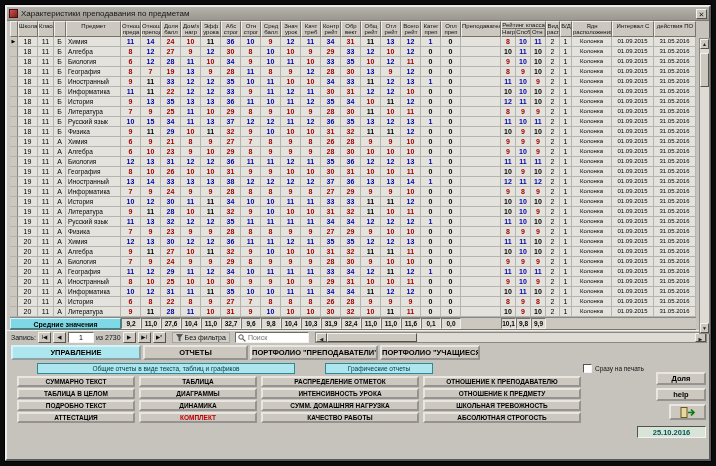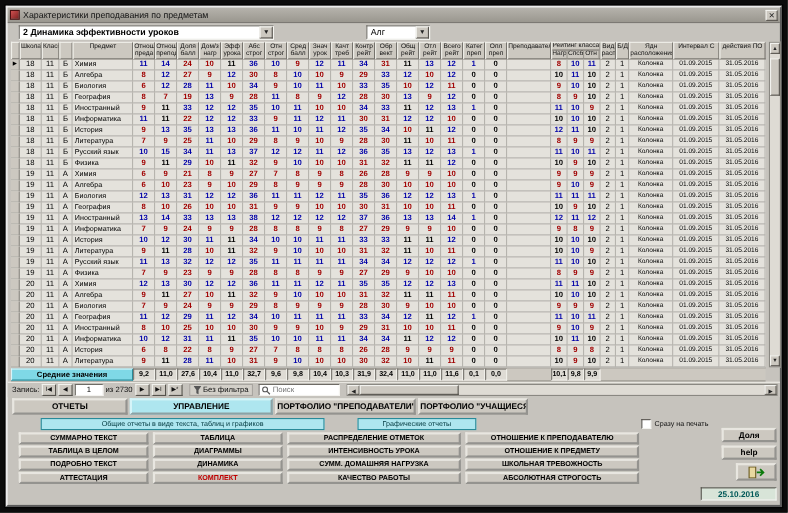--- a/index.html
+++ b/index.html
@@ -99,30 +99,20 @@
 <body>
 
 <div class="window">
 
   <div class="titlebar">
     <span class="appicon"></span>
     <span class="title">Характеристики преподавания по предметам</span>
     <span class="tbtn">✕</span>
   </div>
 
-  <div class="toolbar">
-    <div class="combo main">
-      <span>2 Динамика эффективности уроков</span>
-      <span class="arr">▼</span>
-    </div>
-    <div class="combo small">
-      <span>Алг</span>
-      <span class="arr">▼</span>
-    </div>
-  </div>
 
   <div class="gridwrap">
     <div class="hrow" id="gridhead">
         <div class="hcell" style="width:8px"></div>
         <div class="hcell" style="width:20px">Школа</div>
         <div class="hcell" style="width:16px">Класс</div>
         <div class="hcell" style="width:12px"></div>
         <div class="hcell" style="width:55px">Предмет</div>
         <div class="hcell" style="width:20px">Отнош преда</div>
         <div class="hcell" style="width:20px">Отнош препод</div>
@@ -1142,22 +1132,22 @@
     <div class="hscroll">
       <div class="hbtn">◀</div>
       <div class="hthumb"></div>
       <div class="htrack"></div>
       <div class="hbtn">▶</div>
     </div>
   </div>
 
   <div class="panel">
     <div class="mainbtns" id="mainbtns">
+        <button class="bigbtn hl" style="width:130px">УПРАВЛЕНИЕ</button>
         <button class="bigbtn" style="width:105px">ОТЧЕТЫ</button>
-        <button class="bigbtn hl" style="width:130px">УПРАВЛЕНИЕ</button>
         <button class="bigbtn" style="width:128px">ПОРТФОЛИО "ПРЕПОДАВАТЕЛИ"</button>
         <button class="bigbtn" style="width:100px">ПОРТФОЛИО "УЧАЩИЕСЯ"</button>
       </div>
 
     <div class="seclbl" style="left:30px;top:19px;width:258px;">Общие отчеты в виде текста, таблиц и графиков</div>
     <div class="seclbl" style="left:318px;top:19px;width:108px;">Графические отчеты</div>
 
     <div class="btncol" id="btncol1" style="left:10px;top:32px;width:118px;">
         <button class="smbtn">СУММАРНО ТЕКСТ</button>
         <button class="smbtn">ТАБЛИЦА В ЦЕЛОМ</button>

